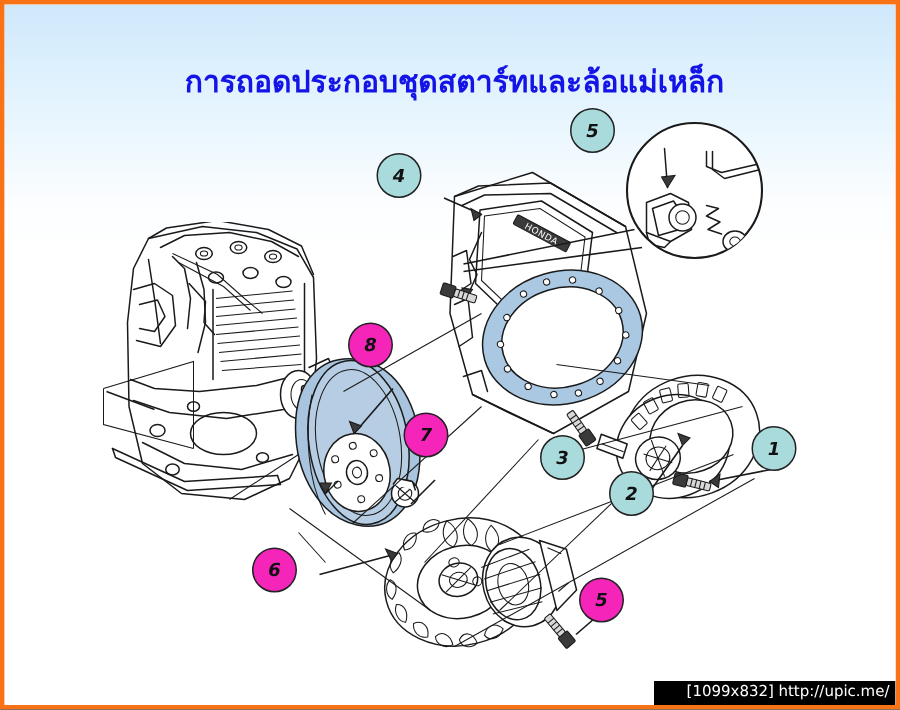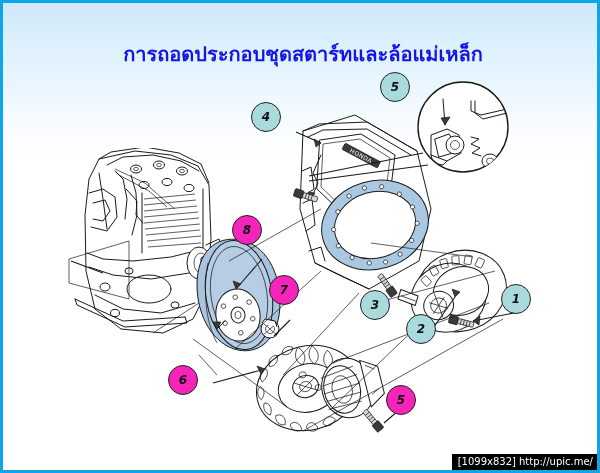--- a/index.html
+++ b/index.html
@@ -4,21 +4,21 @@
 <style>
   html,body{margin:0;padding:0;background:#000;}
   body{width:600px;height:473px;overflow:hidden;
        font-family:"DejaVu Sans","Liberation Sans",sans-serif;}
 
   #slide{
     position:relative;
     width:600px;height:473px;
     background:#ffffff;
     box-sizing:border-box;
-    border:3px solid #0ea5e9;
+    border:3px solid #f97316;
     overflow:hidden;
   }
   
   #bg-gradient{
     position:absolute;left:0;top:0;width:600px;height:473px;
     background:linear-gradient(to bottom,#cfe8fb 0px,#dcf0fd 40px,#eef8fe 95px,#fbfdff 130px,#ffffff 165px,#ffffff 473px);
   }
 
   #title{
     position:absolute;left:0;top:38px;width:600px;
@@ -42,21 +42,21 @@
     box-sizing:border-box;
   }
   .callout.teal{background:#a9dbdc;}
   .callout.pink{background:#f425b8;}
 
   
   #watermark{
     position:absolute;right:0;bottom:0;
     background:#000;color:#fff;
     font-size:10px;
-    padding:2px 4px 3px 6px;
+    padding:2px 4px 3px 22px;
     letter-spacing:0px;
     white-space:nowrap;
     font-family:"DejaVu Sans","Liberation Sans",sans-serif;
   }
   #watermark .dim{margin-right:3px;}
 </style>
 </head>
 <body>
 
 <div id="slide">

